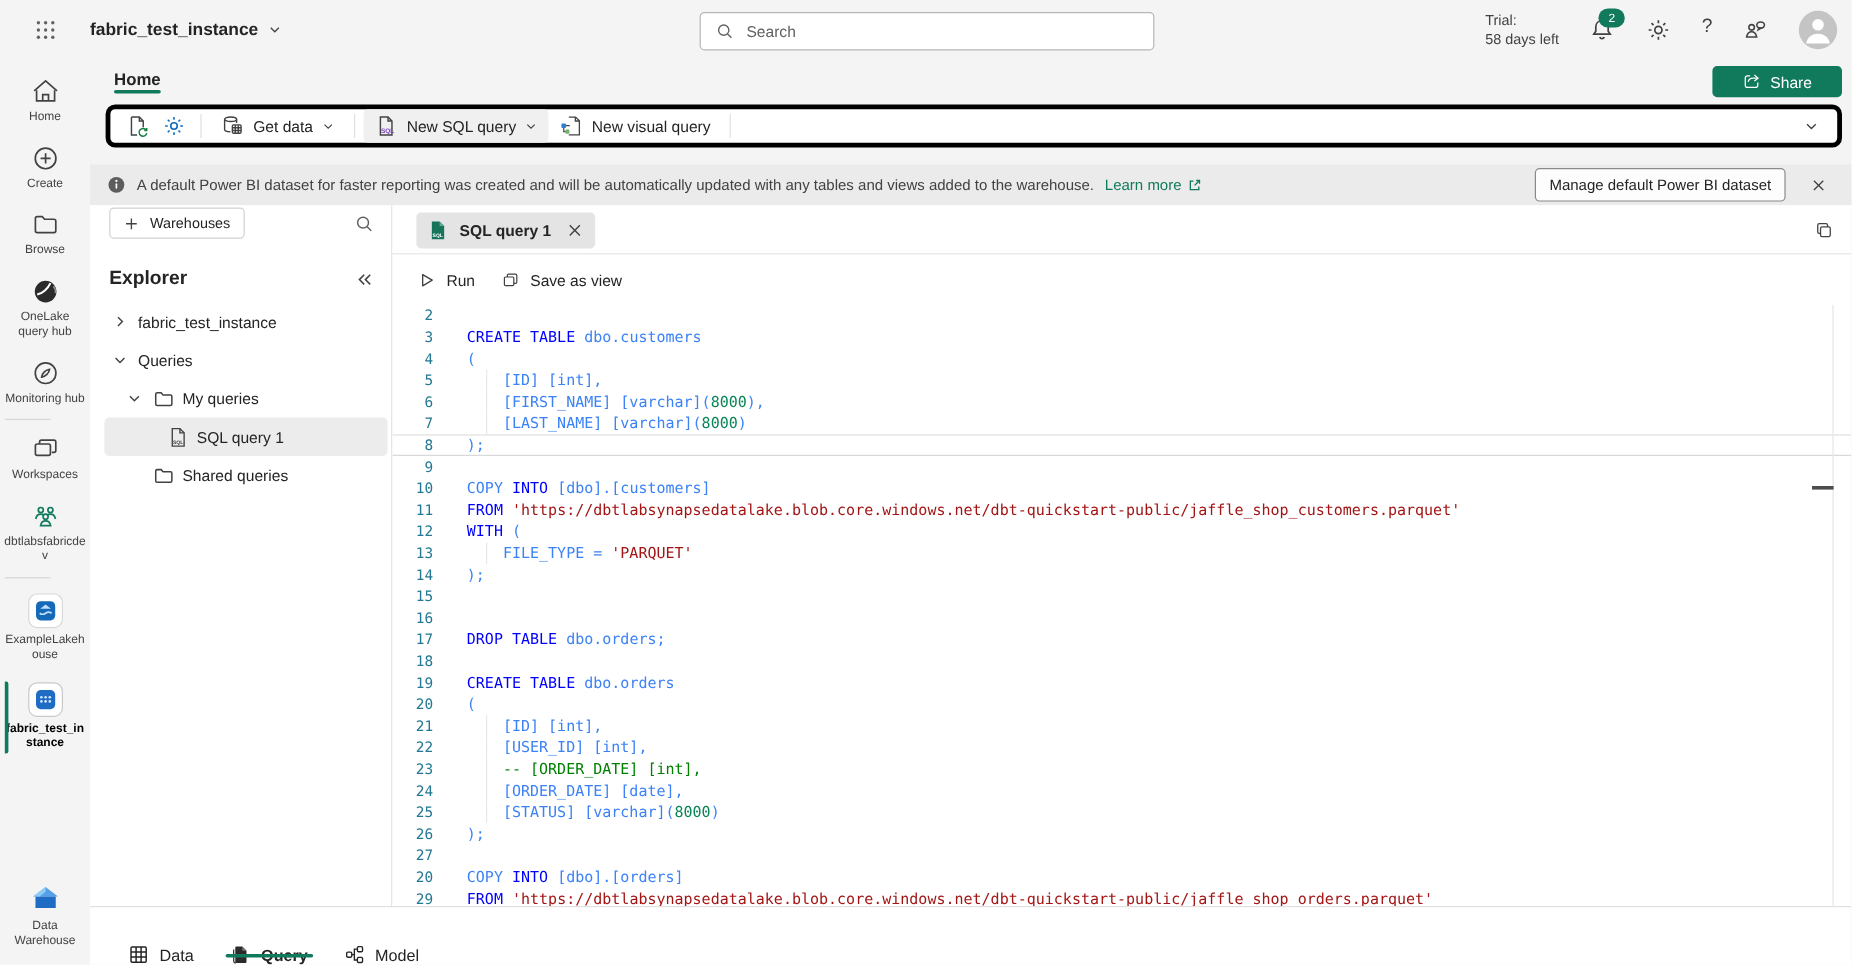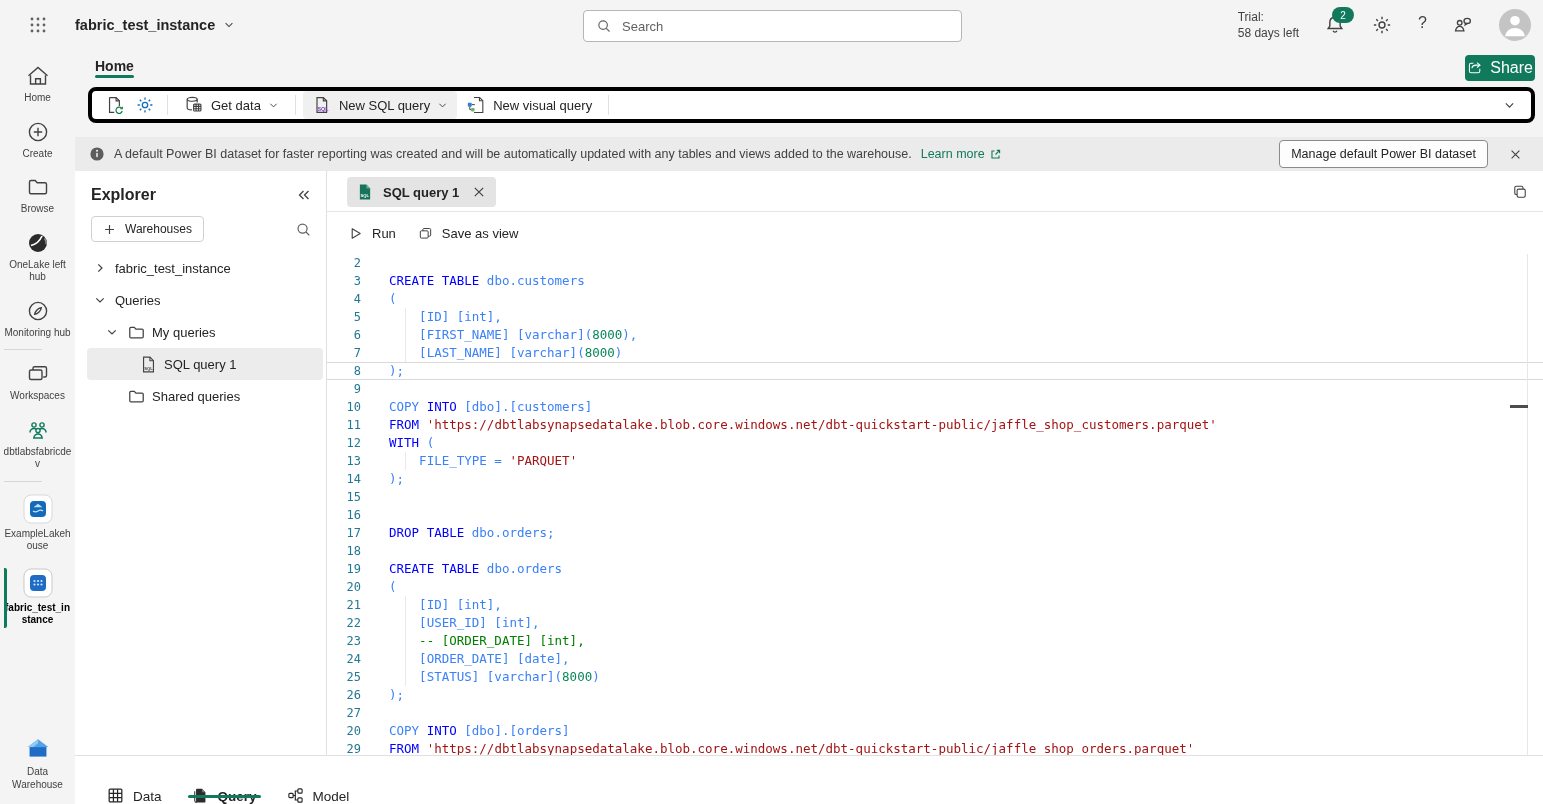--- a/index.html
+++ b/index.html
@@ -26,21 +26,21 @@
   #question-btn{font-size:16px;color:#424242;width:auto}
   #bell-badge{position:absolute;top:-7px;right:-8px;min-width:16px;height:16px;border-radius:8px;
               background:#117a5c;color:#fff;font-size:10px;display:flex;align-items:center;justify-content:center;padding:0 3px}
   #avatar{width:32px;height:32px;border-radius:50%;background:#c4c4c4;overflow:hidden;cursor:pointer}
 
   
   #home-row{position:absolute;left:75px;top:50px;right:0;height:36px}
   #home-tab{position:absolute;left:8px;top:2px;padding:6px 12px;font-size:14px;font-weight:600;cursor:pointer}
   #home-tab::after{content:"";position:absolute;left:12px;right:12px;bottom:2px;height:3px;background:#117a5c;border-radius:2px}
   #share-btn{position:absolute;right:8px;top:5px;height:26px;background:#117a5c;color:#fff;border-radius:4px;
-             display:flex;align-items:center;gap:7px;padding:0 2px;font-size:16px;cursor:pointer}
+             display:flex;align-items:center;gap:7px;padding:0 25px;font-size:13px;cursor:pointer}
   #share-btn .ic{width:16px;height:16px}
 
   
   #toolbar-row{position:absolute;left:88px;top:87px;right:8px;height:36px;background:#fff;border:4px solid #000000;
                border-radius:8px;display:flex;align-items:center;padding:0 8px;box-sizing:border-box}
   .tool-icon-btn{width:30px;height:28px;display:flex;align-items:center;justify-content:center;border-radius:4px;cursor:pointer}
   .tool-icon-btn .ic{width:20px;height:20px}
   .tool-divider{width:1px;height:20px;background:#e0e0e0;margin:0 7px}
   .tool-btn{display:flex;align-items:center;gap:7px;height:28px;padding:0 9px;border-radius:4px;font-size:13px;cursor:pointer}
   .tool-btn .ic{width:20px;height:20px}
@@ -333,21 +333,21 @@
         <span class="rail-label">Browse</span>
       </div>
       <div class="rail-item">
         <span class="rail-icon">
           <svg viewBox="0 0 24 24">
             <circle cx="12" cy="12" r="9" fill="#2b2b2b"></circle>
             <path d="M5 14.5c4.5-1 9-5 11-9.5" stroke="#fff" stroke-width="1.7" fill="none"></path>
             <path d="M18.5 7.5c1.4 1.6 2 3.6 1.7 5.8" stroke="#8a8f94" stroke-width="1.4" fill="none"></path>
           </svg>
         </span>
-        <span class="rail-label">OneLake left hub</span>
+        <span class="rail-label">OneLake query hub</span>
       </div>
       <div class="rail-item">
         <span class="rail-icon">
           <svg viewBox="0 0 24 24" fill="none" stroke="#424242" stroke-width="1.4">
             <circle cx="12" cy="12" r="8.6"></circle>
             <path d="M8.7 15.3c.3-3.1 3.5-6.3 6.6-6.6-.3 3.1-3.5 6.3-6.6 6.6z"></path>
           </svg>
         </span>
         <span class="rail-label">Monitoring hub</span>
       </div>
@@ -407,41 +407,41 @@
           <path d="M12 3 2.5 10.2h19z" fill="#55a0e8"></path>
           <path d="M4.2 10.2h15.6V19H4.2z" fill="#1f6cc5"></path>
           <path d="M12 3 2.5 10.2h5L12 6.6z" fill="#8ecbf7"></path>
         </svg>
       </span>
     <span class="rail-label">Data Warehouse</span>
   </div>
 </div>
 
 <div id="explorer">
+  <div id="explorer-actions">
+    <div id="warehouses-btn">
+      <span class="ic">
+          <svg viewBox="0 0 16 16" fill="none" stroke="#424242" stroke-width="1.4">
+            <path d="M8 2.5v11M2.5 8h11"></path>
+          </svg>
+        </span>
+      <span>Warehouses</span>
+    </div>
+    <span id="explorer-search">
+        <svg viewBox="0 0 18 18" fill="none" stroke="#616161" stroke-width="1.3">
+          <circle cx="8" cy="8" r="4.8"></circle>
+          <path d="M11.6 11.6 15.2 15.2"></path>
+        </svg>
+      </span>
+  </div>
   <div id="explorer-header">
     <span id="explorer-title">Explorer</span>
     <span id="explorer-collapse">
         <svg viewBox="0 0 16 16" fill="none" stroke="#424242" stroke-width="1.3">
           <path d="M7.5 4 3.5 8l4 4M12.5 4 8.5 8l4 4"></path>
-        </svg>
-      </span>
-  </div>
-  <div id="explorer-actions">
-    <div id="warehouses-btn">
-      <span class="ic">
-          <svg viewBox="0 0 16 16" fill="none" stroke="#424242" stroke-width="1.4">
-            <path d="M8 2.5v11M2.5 8h11"></path>
-          </svg>
-        </span>
-      <span>Warehouses</span>
-    </div>
-    <span id="explorer-search">
-        <svg viewBox="0 0 18 18" fill="none" stroke="#616161" stroke-width="1.3">
-          <circle cx="8" cy="8" r="4.8"></circle>
-          <path d="M11.6 11.6 15.2 15.2"></path>
         </svg>
       </span>
   </div>
   <div id="tree">
       <div class="tree-row" style="padding-left: 4px;">
         <span class="tree-exp">
           <svg viewBox="0 0 12 12" fill="none" stroke="#424242" stroke-width="1.2">
             <path d="M4.3 2.3 8 6l-3.7 3.7"></path>
           </svg>
         </span>

